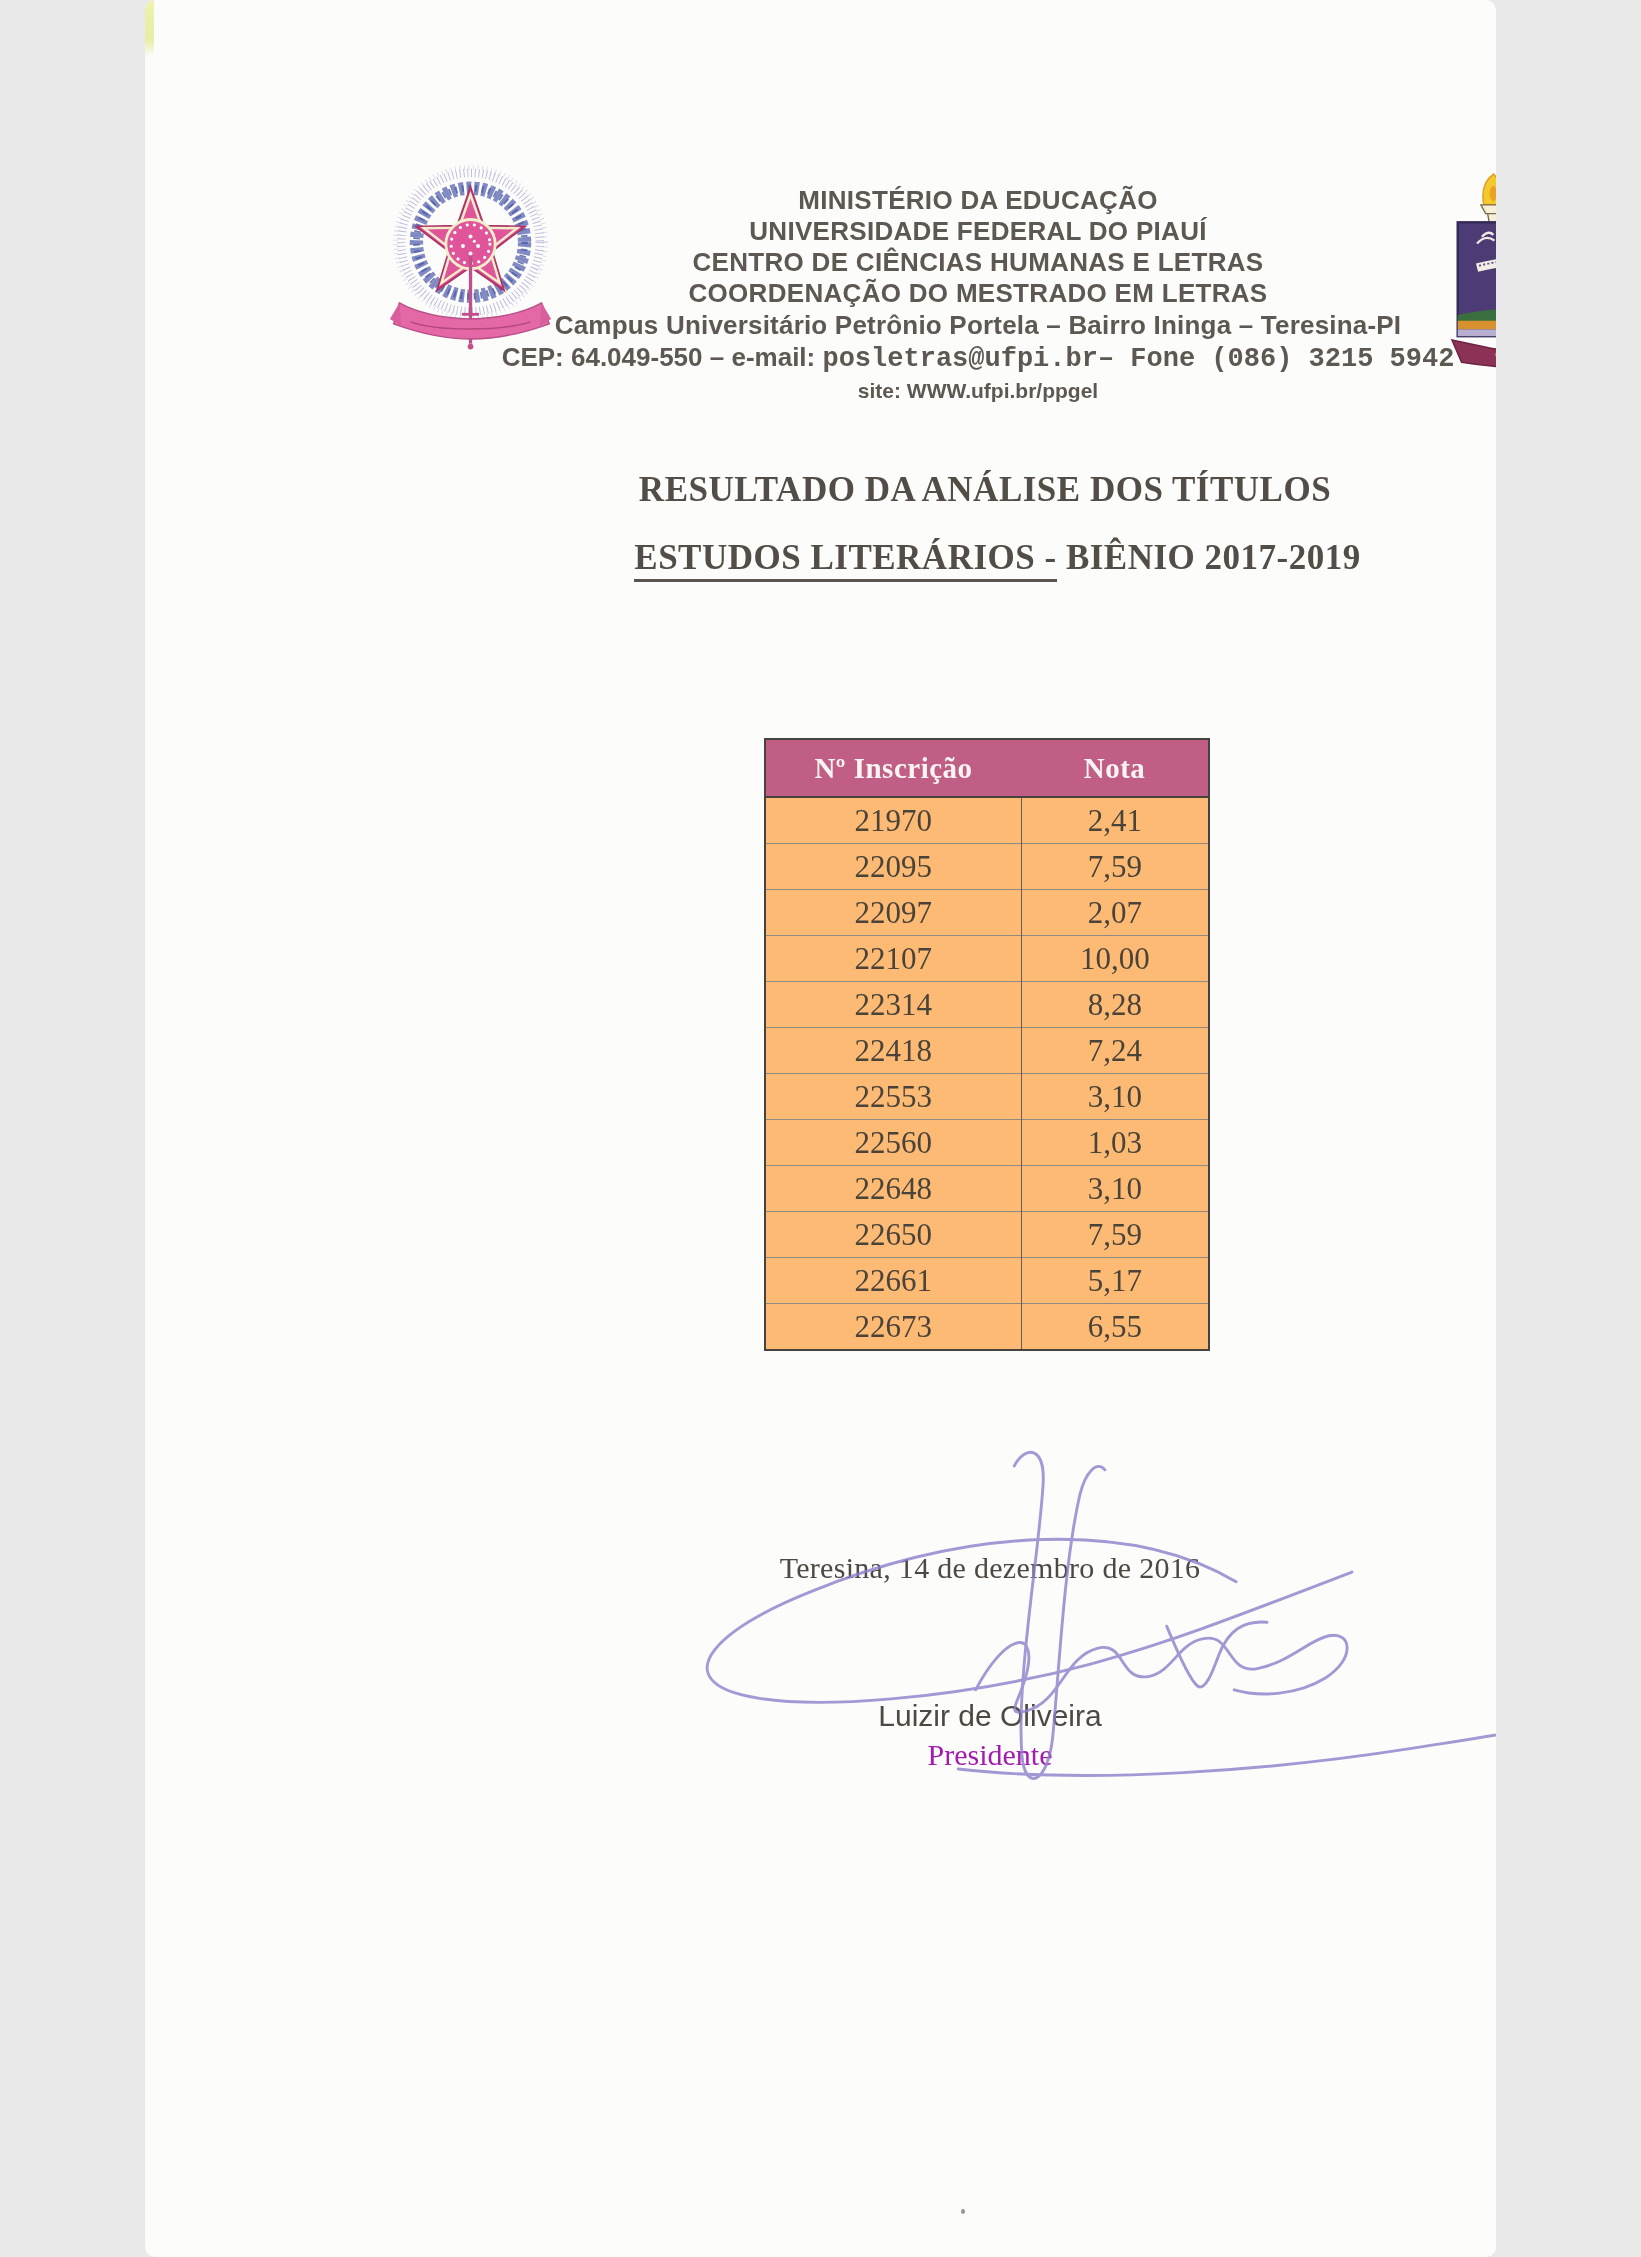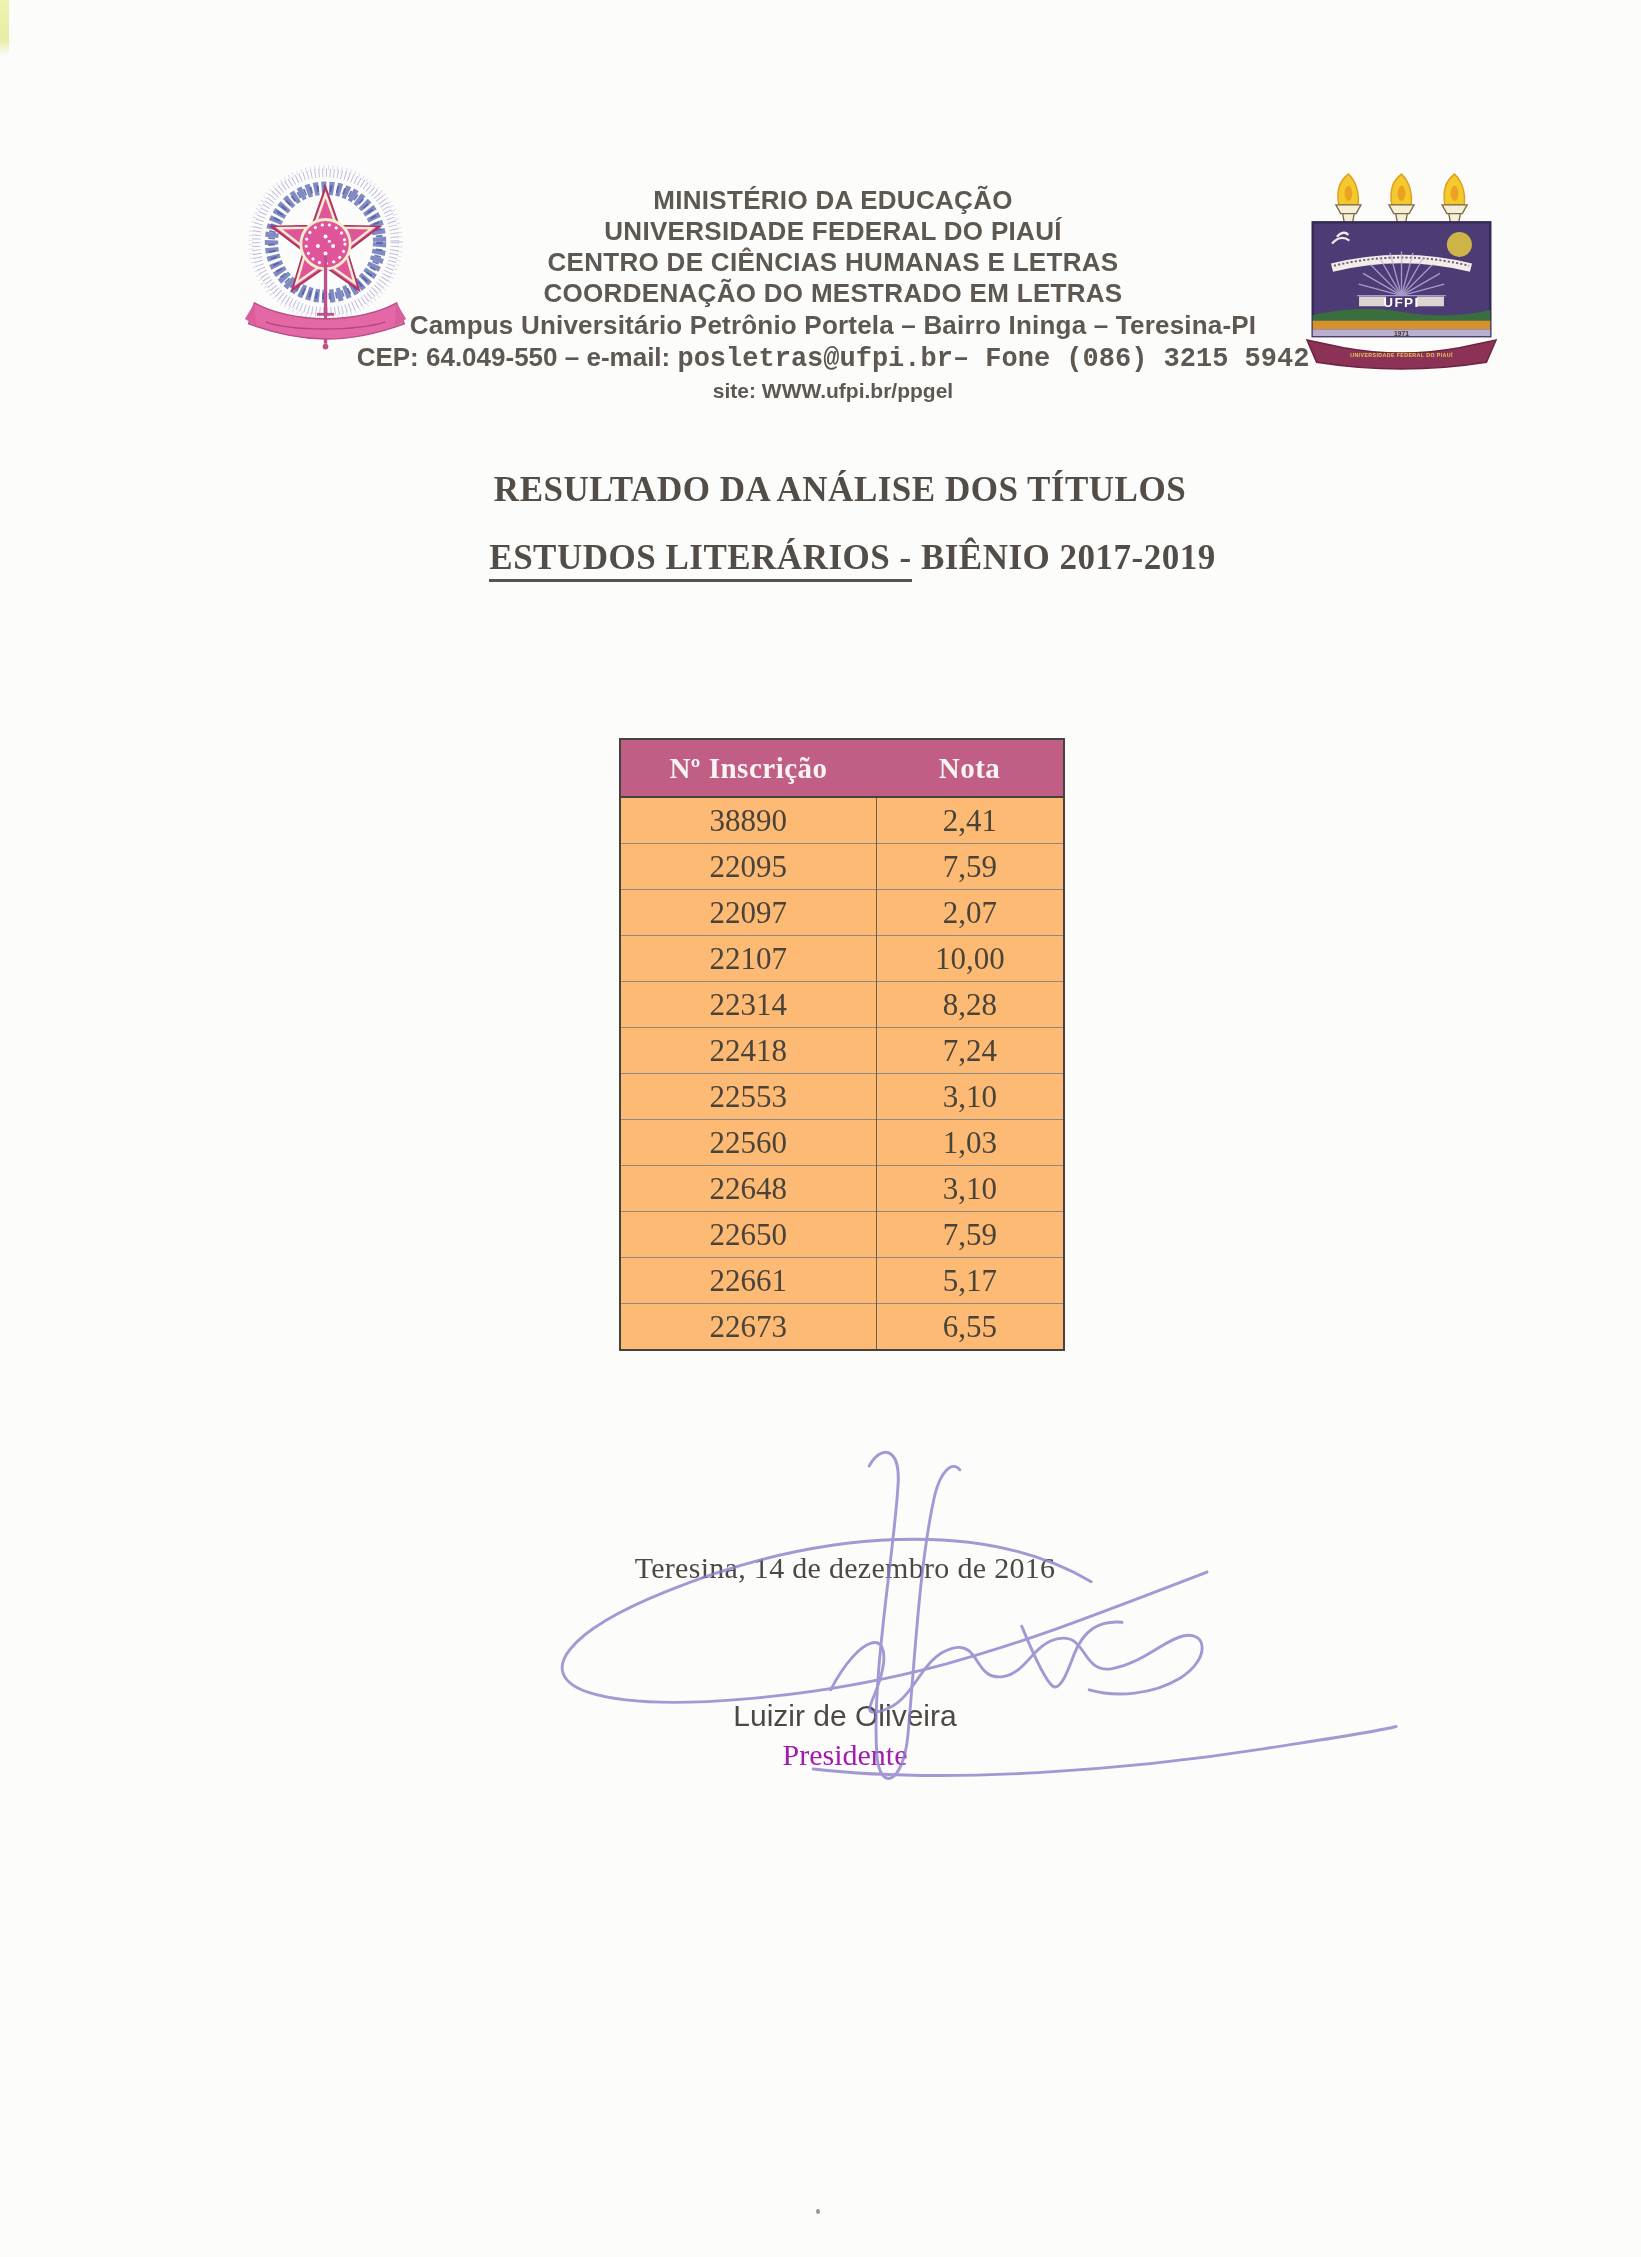--- a/index.html
+++ b/index.html
@@ -1,19 +1,20 @@
 <!DOCTYPE html>
 <html><head>
 <meta charset="utf-8">
 <style>
   html,body{margin:0;padding:0;background:#e9e9e9;}
   .page{
-    position:relative;width:1641px;height:2257px;margin:0 auto;
+    position:relative;width:1351px;height:2257px;margin:0 auto;
     background:#fcfcfa;overflow:hidden;
     font-family:"Liberation Sans",sans-serif;
+    border-radius:10px;
   }
   .corner-strip{position:absolute;left:0;top:0;width:8.7px;height:56px;
     background:linear-gradient(180deg,#eef3ae,#e6edA4 70%,rgba(238,243,174,0));}
   
   .seal-left{position:absolute;left:243px;top:160px;width:166px;height:191px;}
   .seal-right{position:absolute;left:1305px;top:168px;width:193px;height:208px;}
   .letterhead{position:absolute;left:350px;top:185px;width:966px;text-align:center;
     color:#5e5852;font-weight:bold;}
   .lh-line{font-size:26px;line-height:31px;letter-spacing:0.3px;}
   .lh-campus{font-size:26px;line-height:32px;letter-spacing:0.2px;}
@@ -144,21 +145,21 @@
 
   <table class="results">
     <thead>
       <tr id="results-head-row">
           <th>Nº Inscrição</th>
           <th>Nota</th>
         </tr>
     </thead>
     <tbody id="results-body">
         <tr>
-          <td>38890</td>
+          <td>21970</td>
           <td>2,41</td>
         </tr>
         <tr>
           <td>22095</td>
           <td>7,59</td>
         </tr>
         <tr>
           <td>22097</td>
           <td>2,07</td>
         </tr>

